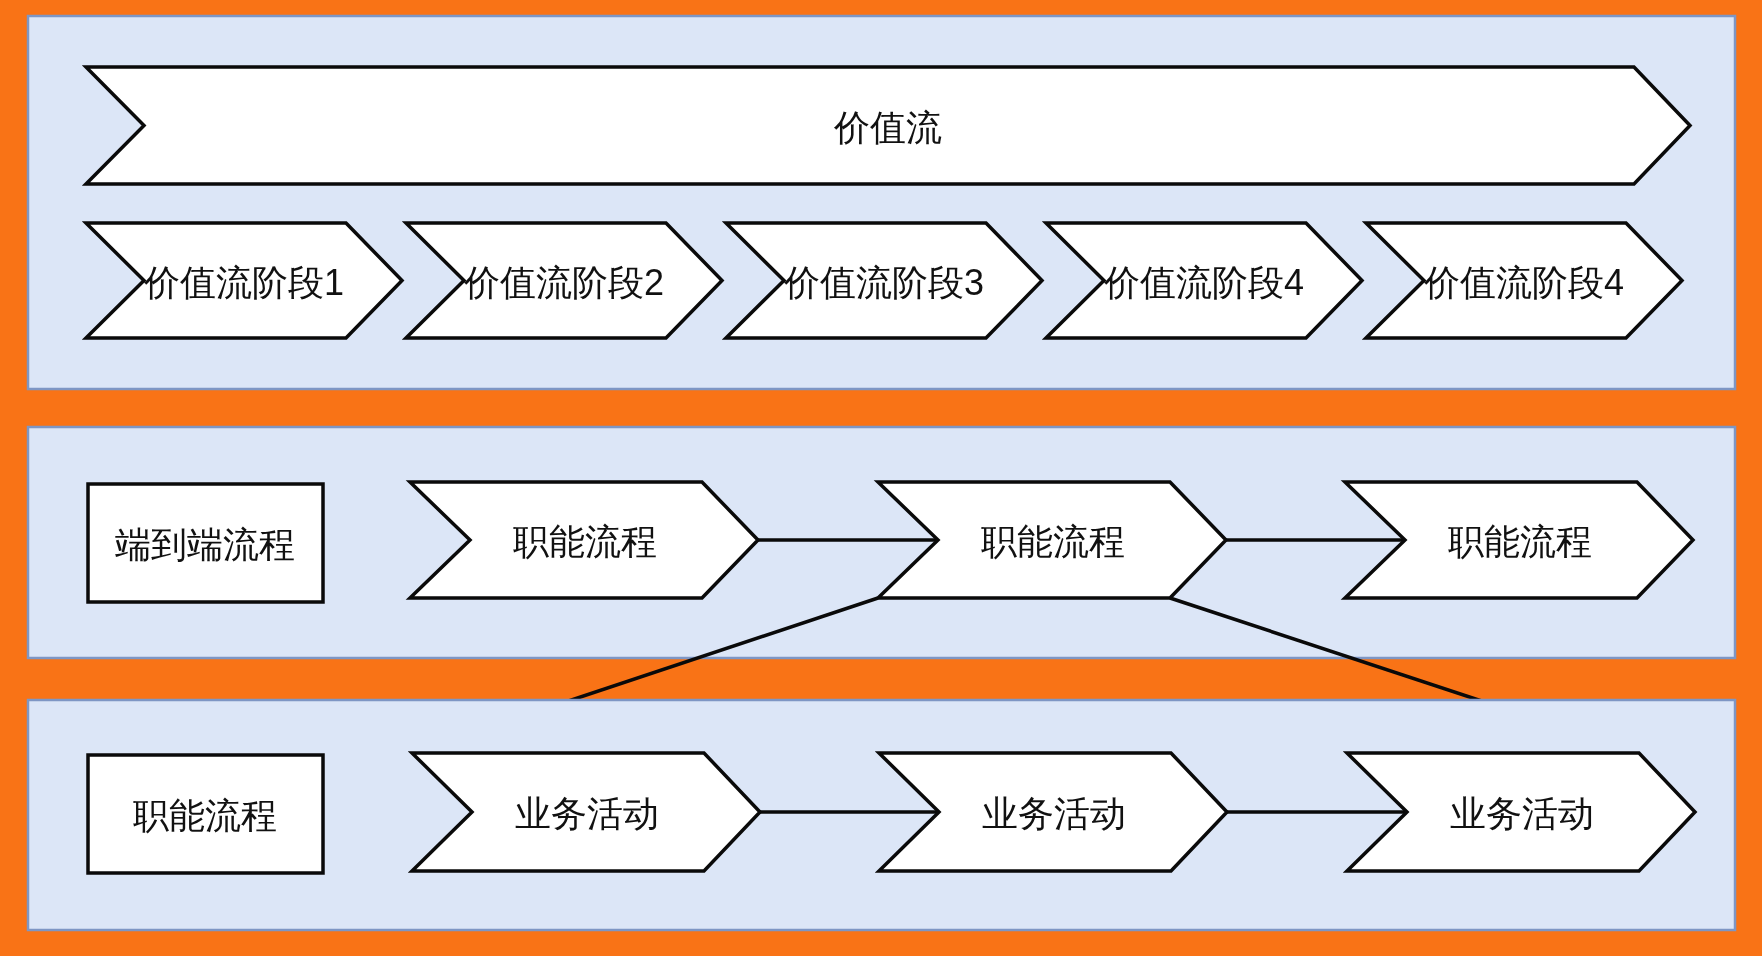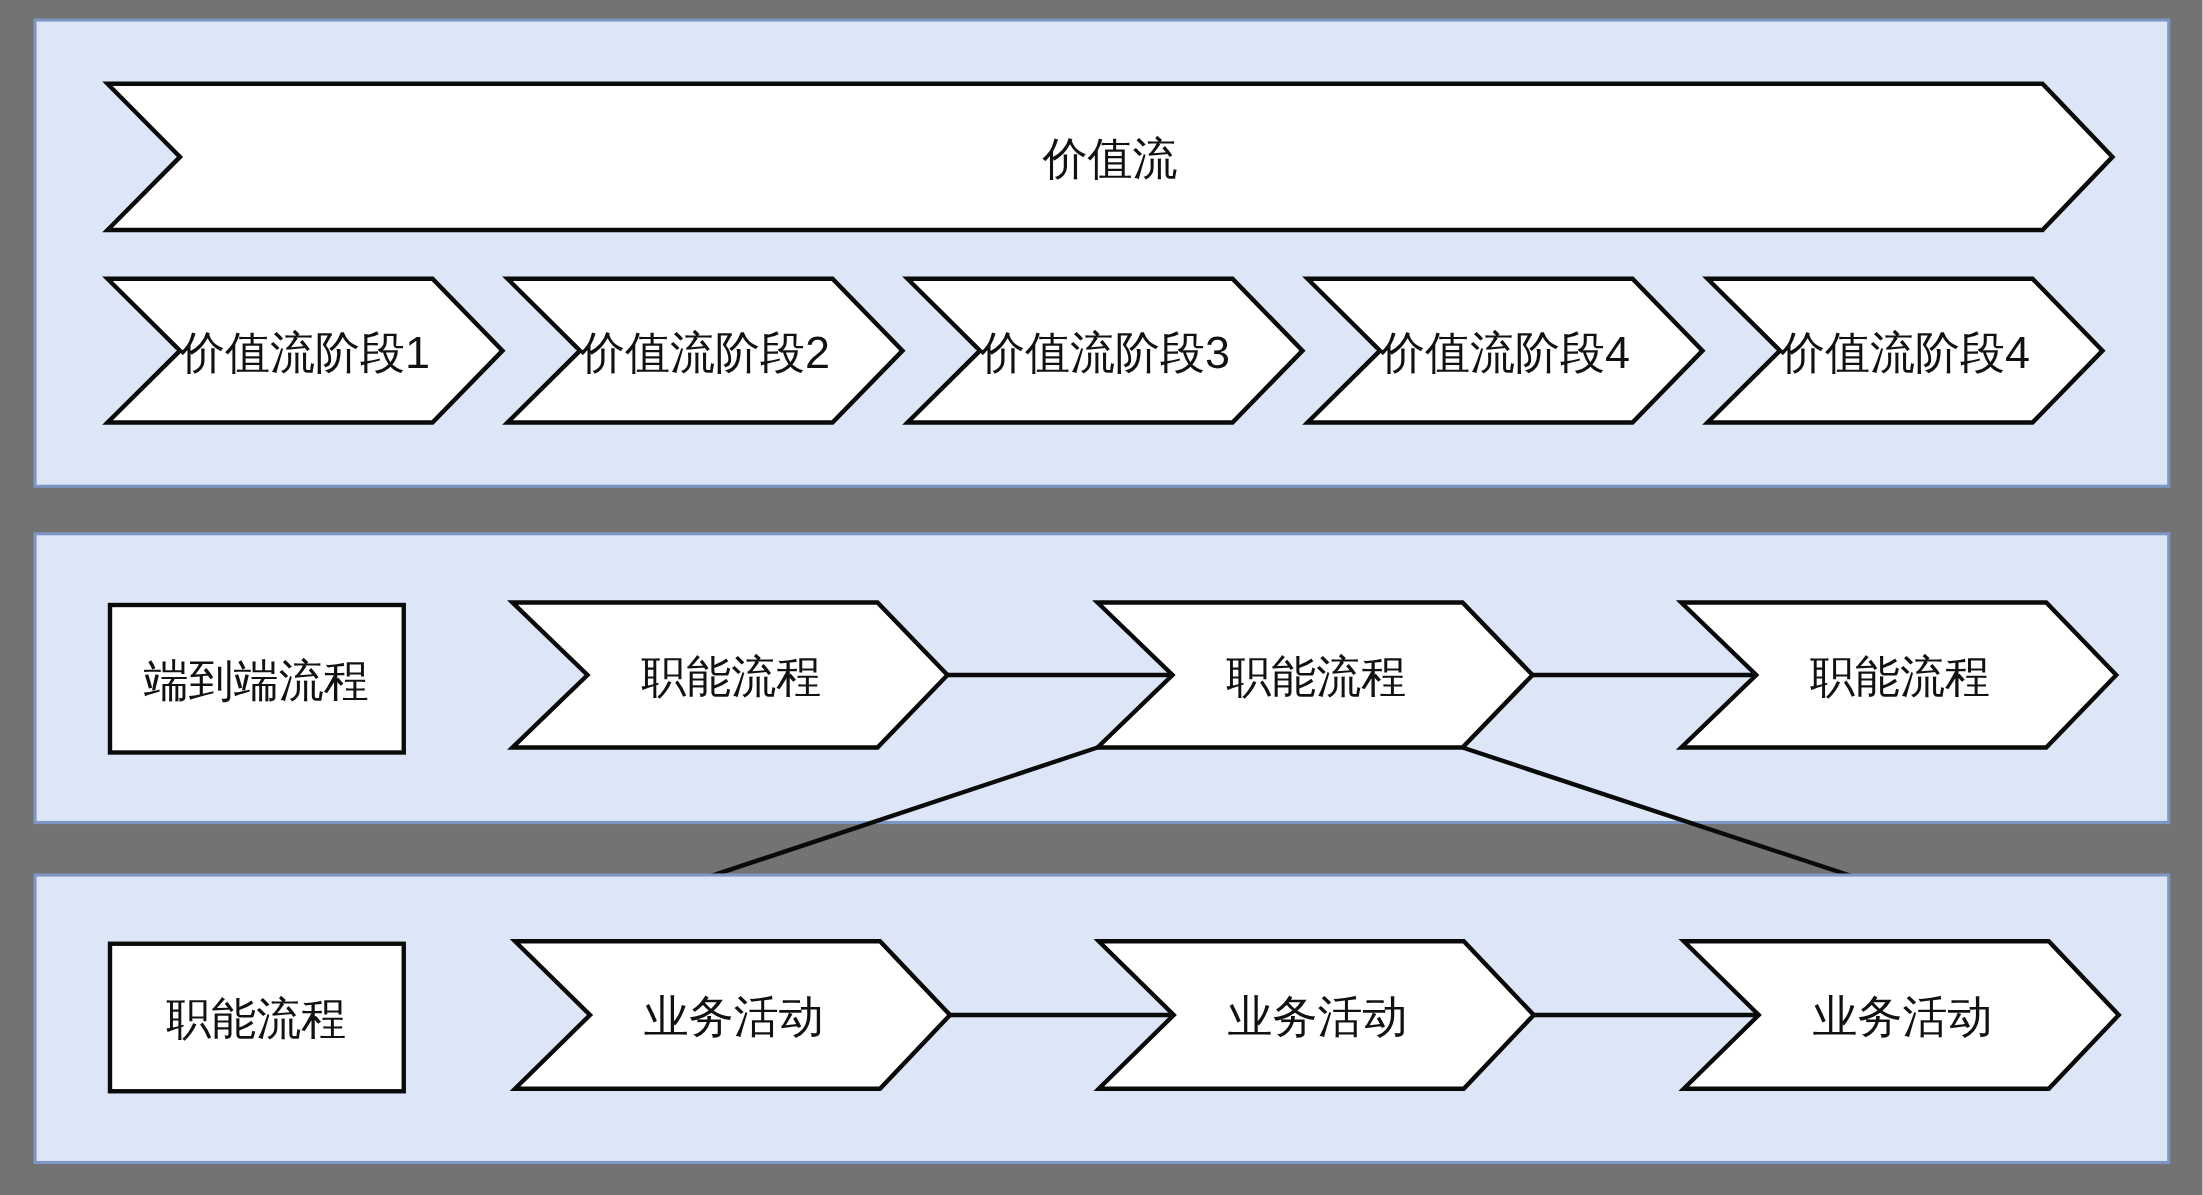--- a/index.html
+++ b/index.html
@@ -5,21 +5,21 @@
   html, body {
     margin: 0;
     padding: 0;
     background: #ffffff;
     font-family: "Liberation Sans", sans-serif;
   }
   .canvas {
     position: relative;
     width: 1762px;
     height: 956px;
-    background: #737373;
+    background: #f97316;
     overflow: hidden;
   }
   svg { display: block; }
   .band {
     fill: #dce6f7;
     stroke: #7e96c4;
     stroke-width: 2.5;
   }
   .shape {
     fill: #ffffff;

